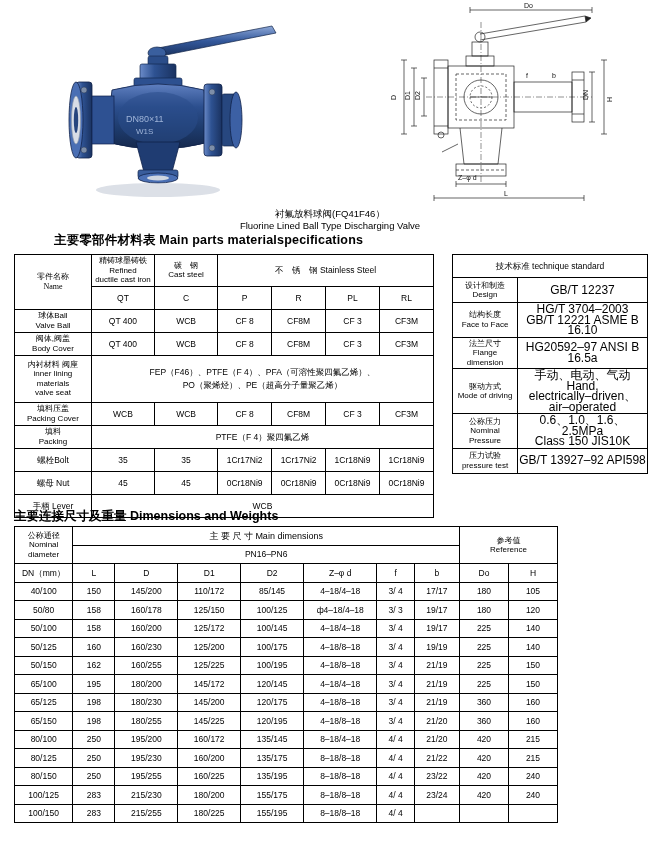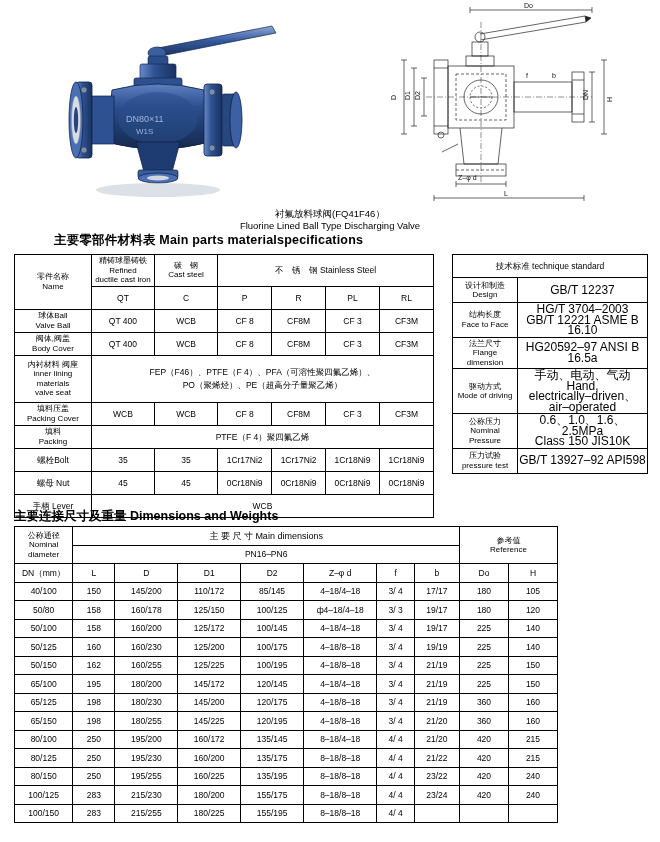--- a/index.html
+++ b/index.html
@@ -219,21 +219,21 @@
       <div>衬氟放料球阀(FQ41F46）</div>
       <div>Fluorine Lined Ball Type Discharging Valve</div>
     </div>
   </div>
 
   <div class="title-main">主要零部件材料表 Main parts materialspecifications</div>
 
   <table class="tbl materials">
     <tbody>
         <tr>
-          <td rowspan="2" class="lbl" style="width: 64px;">
+          <td rowspan="2" class="lbl" style="width: 64px; font-family: Liberation Serif, serif;">
             <span class="two-line">零件名称</span>
             <span class="two-line">Name</span>
           </td>
           <td colspan="1" class="lbl" style="width: 52px;">
             <span class="two-line">精铸球墨铸铁</span>
             <span class="two-line">Refined</span>
             <span class="two-line">ductile cast iron</span>
           </td>
           <td colspan="1" class="lbl" style="width: 52px;">
             <span class="two-line">碳　钢</span>

